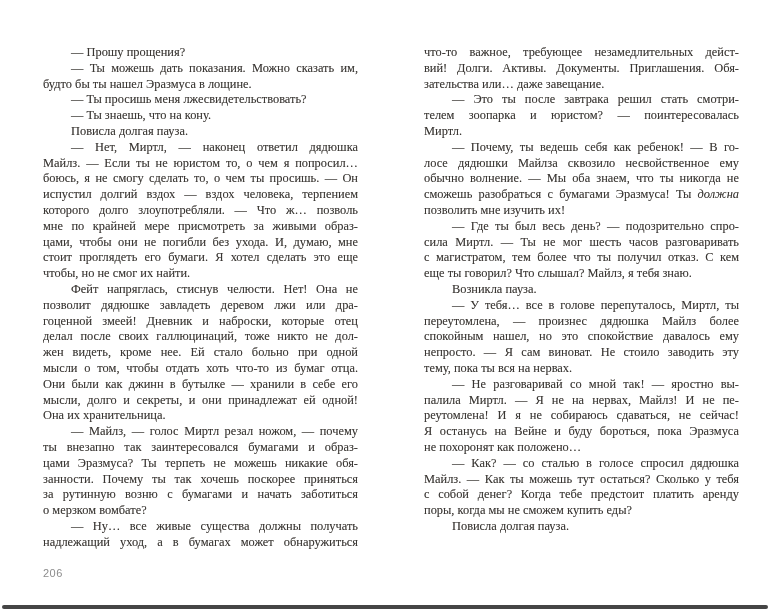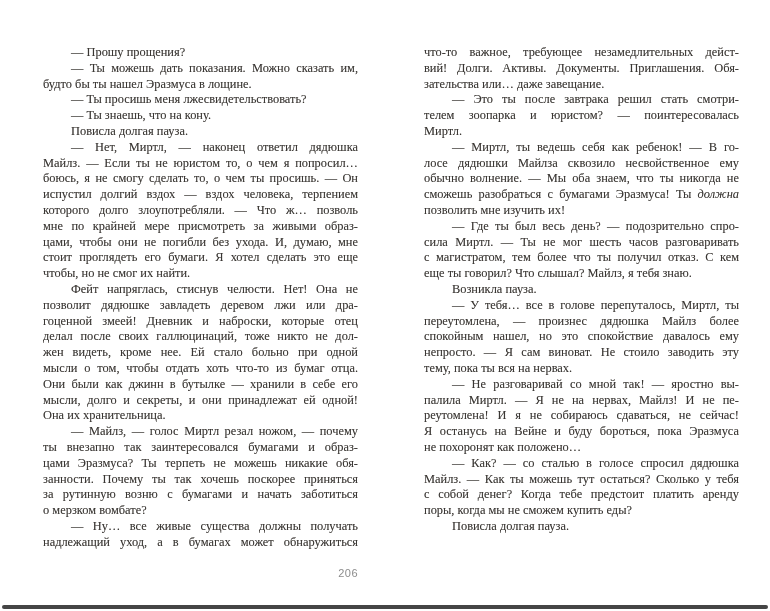--- a/index.html
+++ b/index.html
@@ -18,21 +18,21 @@
     text-shadow:0 0 0.4px rgba(60,55,50,0.35);
   }
   .page-left .text-block{left:43px;}
   .page-right .text-block{left:39px;}
   .line{text-align:justify;text-align-last:justify;}
   .line.end{text-align:left;text-align-last:left;}
   .line.indent{padding-left:28px;}
   .line i{}
   .page-number{
     position:absolute;top:567px;width:315px;
-    text-align:right;
+    text-align:left;
     font-family:"Liberation Sans", sans-serif;
     font-size:11px;color:#8c8c8c;letter-spacing:0.5px;
   }
   .page-left .page-number{left:43px;}
   .page-right .page-number{left:39px;}
   .progress-bar{
     position:absolute;left:2px;right:2px;top:605px;height:4px;
     background:#454545;border-radius:2px;
   }
 </style>
@@ -80,21 +80,21 @@
   </div>
 
   <div class="page page-right">
     <div class="text-block">
         <div class="line">что-то важное, требующее незамедлительных дейст-</div>
         <div class="line">вий! Долги. Активы. Документы. Приглашения. Обя-</div>
         <div class="line end">зательства или… даже завещание.</div>
         <div class="line indent">— Это ты после завтрака решил стать смотри-</div>
         <div class="line">телем зоопарка и юристом? — поинтересовалась</div>
         <div class="line end">Миртл.</div>
-        <div class="line indent">— Миртл, ты ведешь себя как ребенок! — В го-</div>
+        <div class="line indent">— Почему, ты ведешь себя как ребенок! — В го-</div>
         <div class="line">лосе дядюшки Майлза сквозило несвойственное ему</div>
         <div class="line">обычно волнение. — Мы оба знаем, что ты никогда не</div>
         <div class="line">сможешь разобраться с бумагами Эразмуса! Ты <i>должна</i></div>
         <div class="line end">позволить мне изучить их!</div>
         <div class="line indent">— Где ты был весь день? — подозрительно спро-</div>
         <div class="line">сила Миртл. — Ты не мог шесть часов разговаривать</div>
         <div class="line">с магистратом, тем более что ты получил отказ. С кем</div>
         <div class="line end">еще ты говорил? Что слышал? Майлз, я тебя знаю.</div>
         <div class="line indent end">Возникла пауза.</div>
         <div class="line indent">— У тебя… все в голове перепуталось, Миртл, ты</div>

